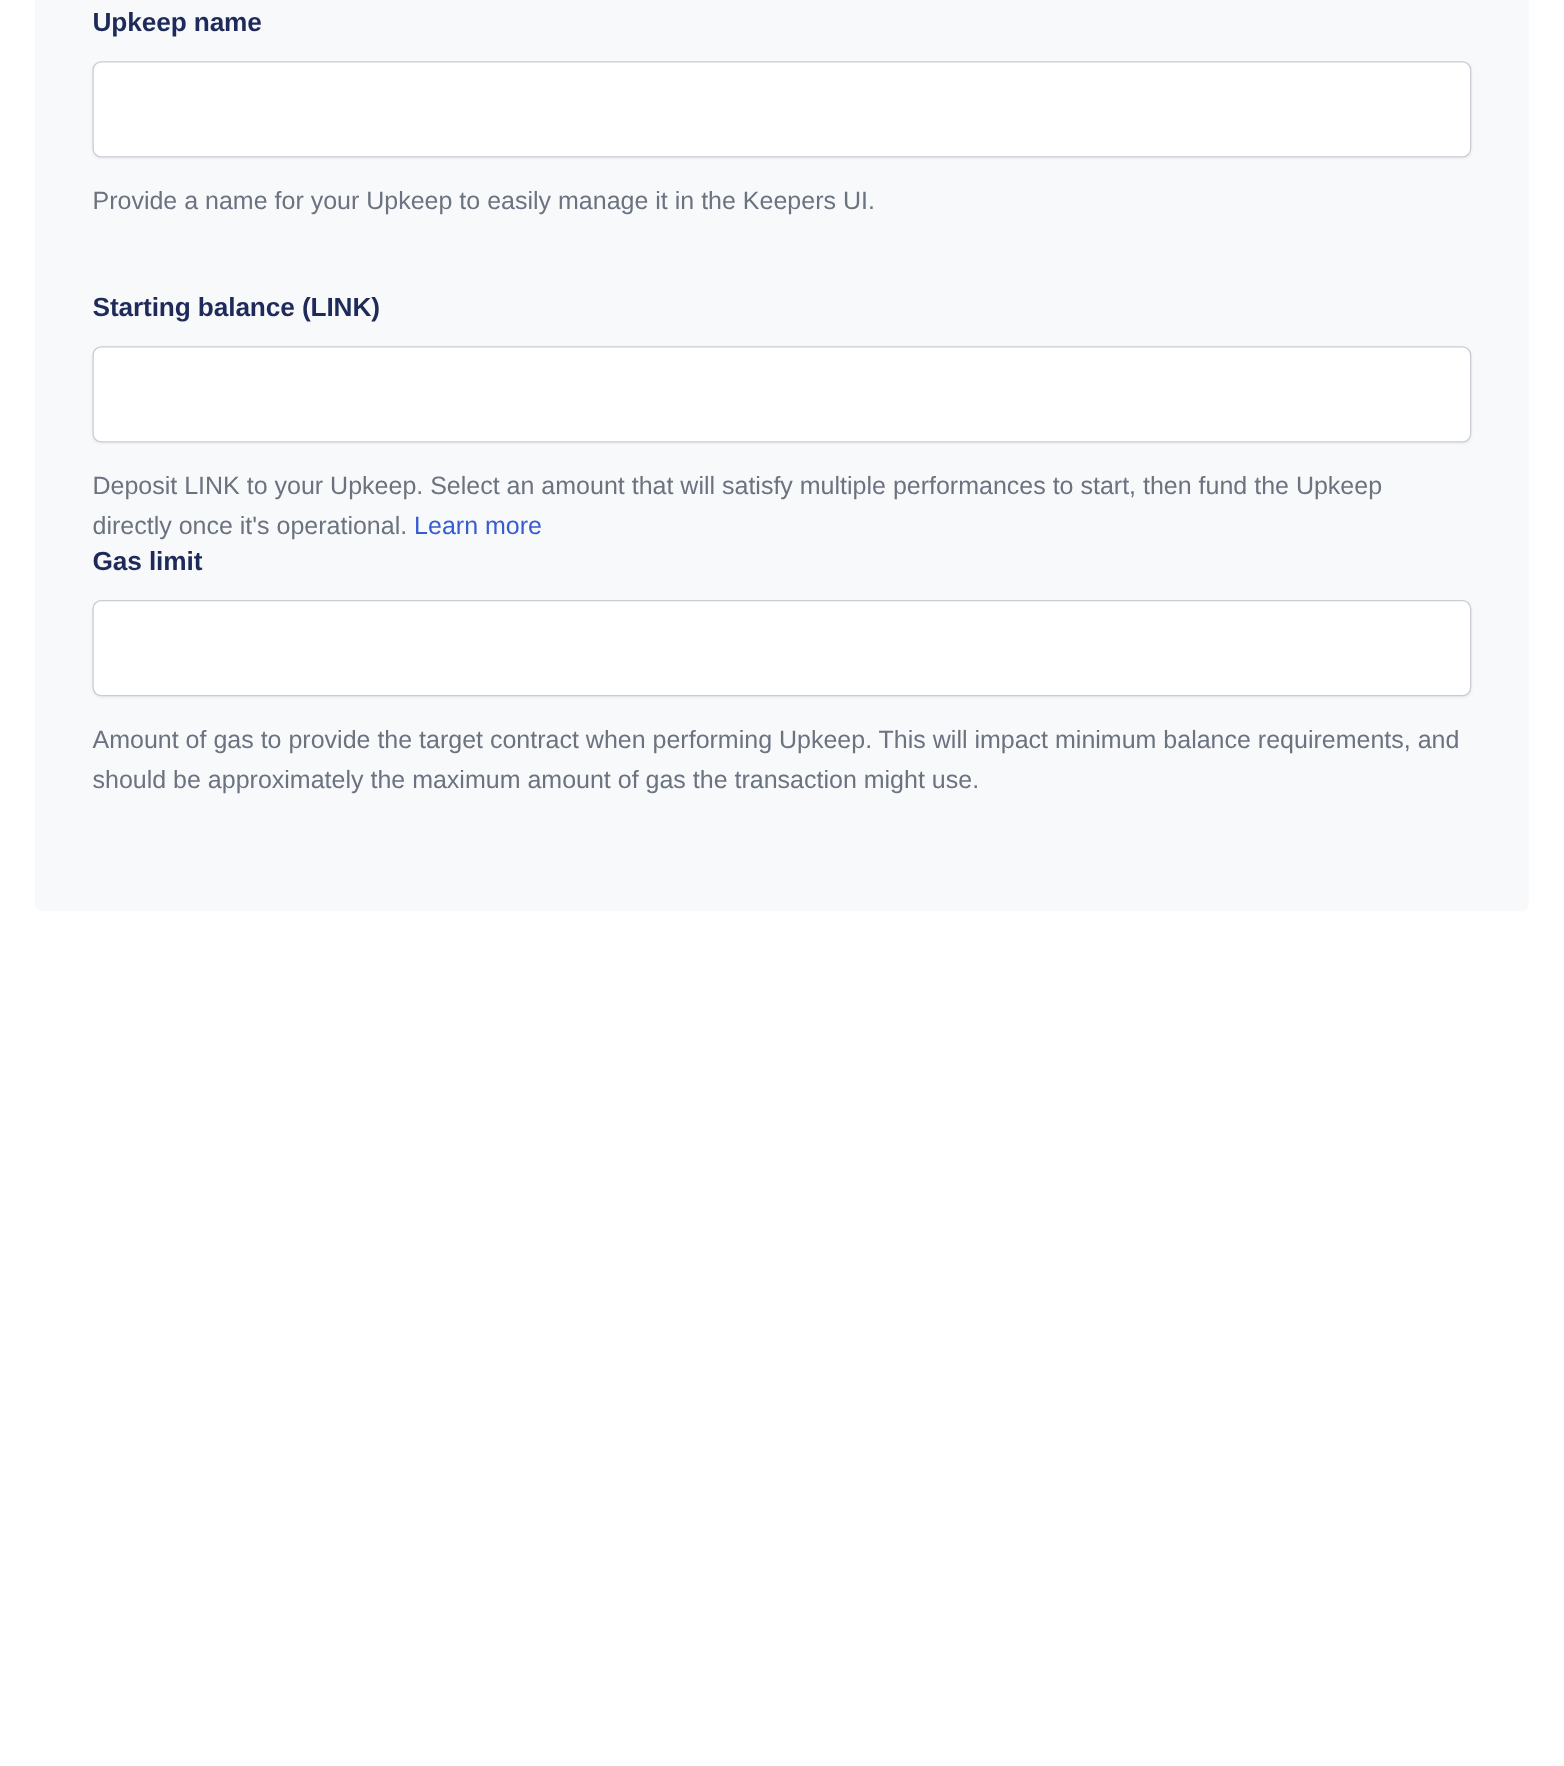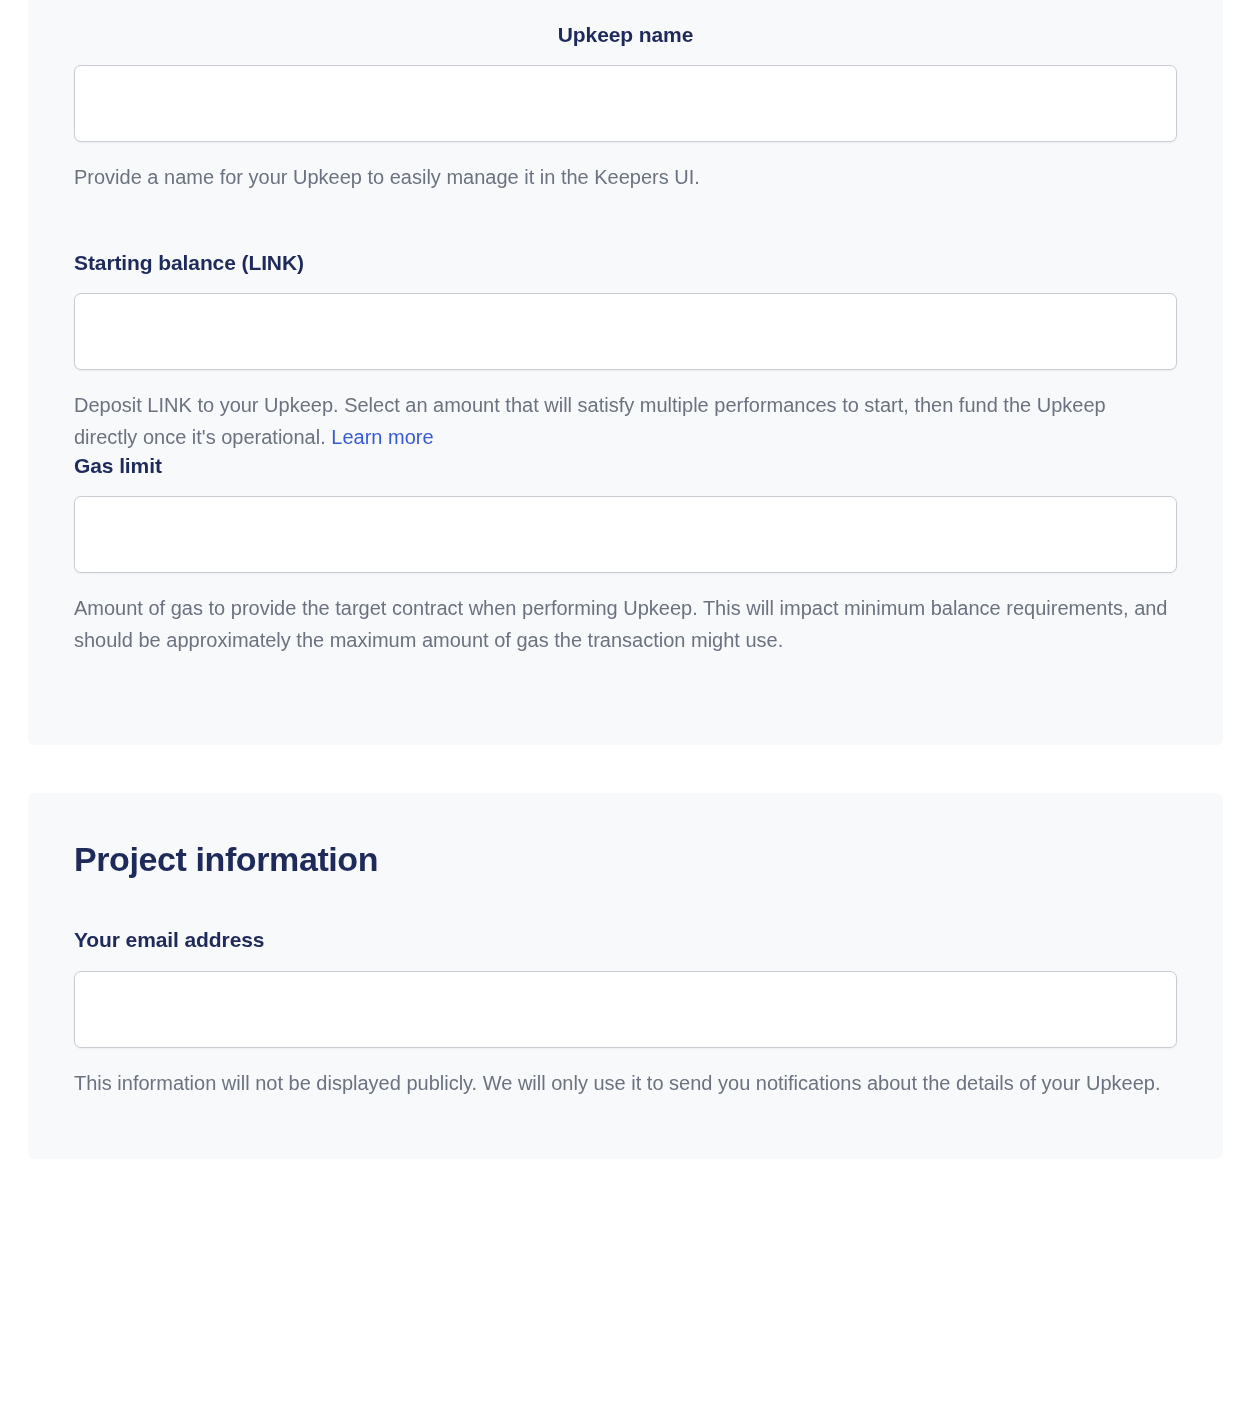--- a/index.html
+++ b/index.html
@@ -38,22 +38,21 @@
   }
   .field-label {
     color: #1e2a5a;
     font-size: 21px;
     font-weight: bold;
     letter-spacing: -0.1px;
     margin: 0 0 18px 0;
     line-height: 1.2;
   }
   .field-label.first {
-    padding-top: 22px;
-    text-align: center;
+    padding-top: 6px;
   }
   .text-input {
     display: block;
     box-sizing: border-box;
     width: 100%;
     height: 77px;
     background: #ffffff;
     border: 1px solid #c9ccd2;
     border-radius: 7px;
     font-size: 20px;
@@ -111,25 +110,14 @@
     </div>
 
     <div class="field">
       <div class="field-label">Gas limit</div>
       <input class="text-input" type="text" placeholder="" style="">
       <p class="help-text help-gap-md">Amount of gas to provide the target contract when performing Upkeep. This will impact minimum balance requirements, and should be approximately the maximum amount of gas the transaction might use.</p>
     </div>
 
   </section>
 
-  <section class="card card-project">
-
-    <h2 class="section-title">Project information</h2>
-
-    <div class="field">
-      <div class="field-label">Your email address</div>
-      <input class="text-input" type="text" placeholder="" style="">
-      <p class="help-text">This information will not be displayed publicly. We will only use it to send you notifications about the details of your Upkeep.</p>
-    </div>
-
-  </section>
 
 </div>
 
 </body></html>

